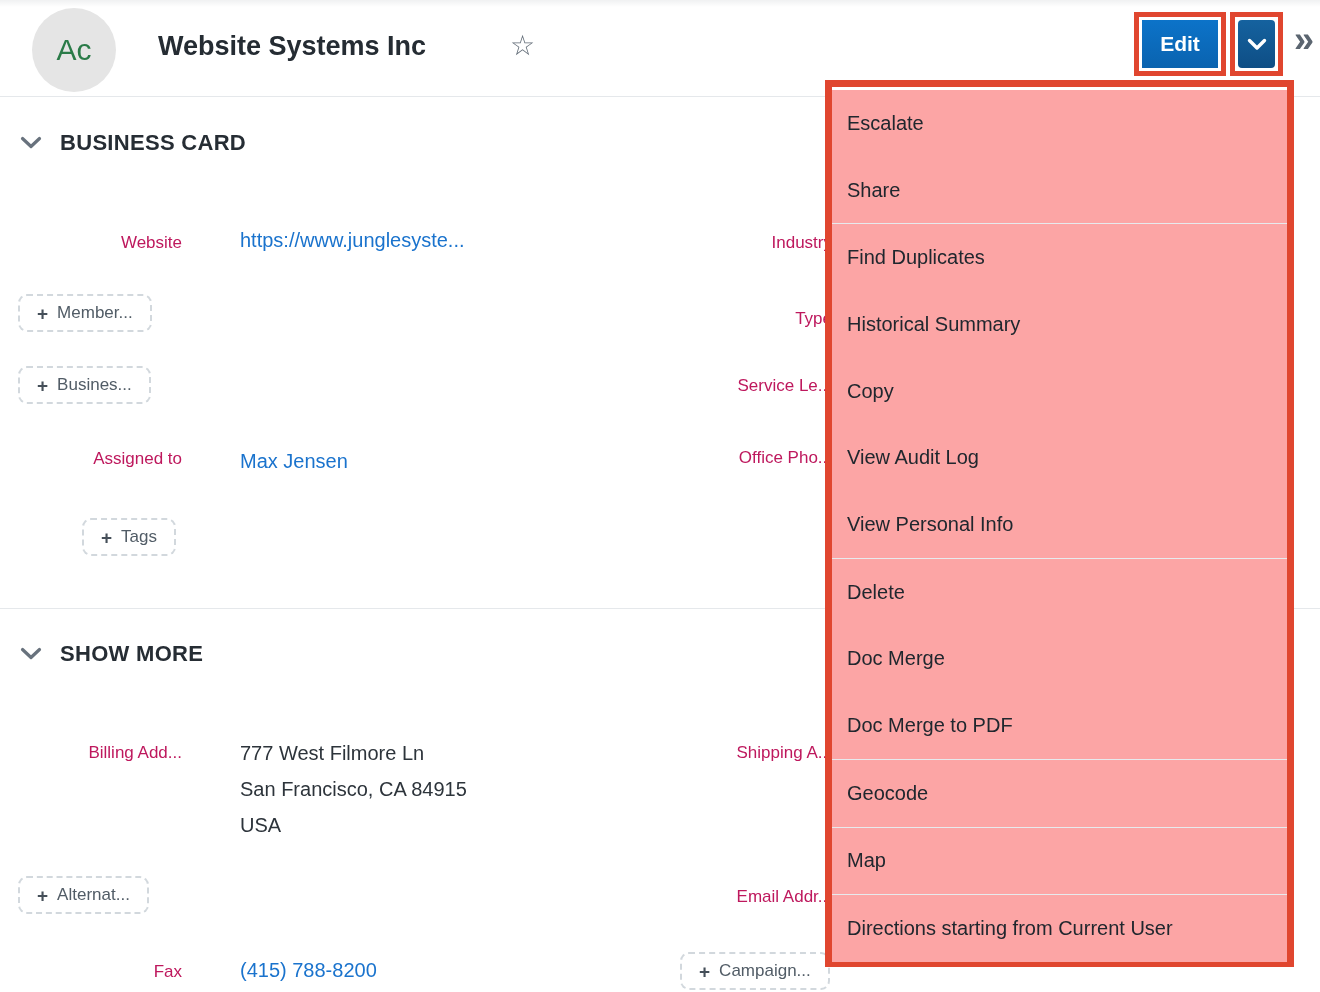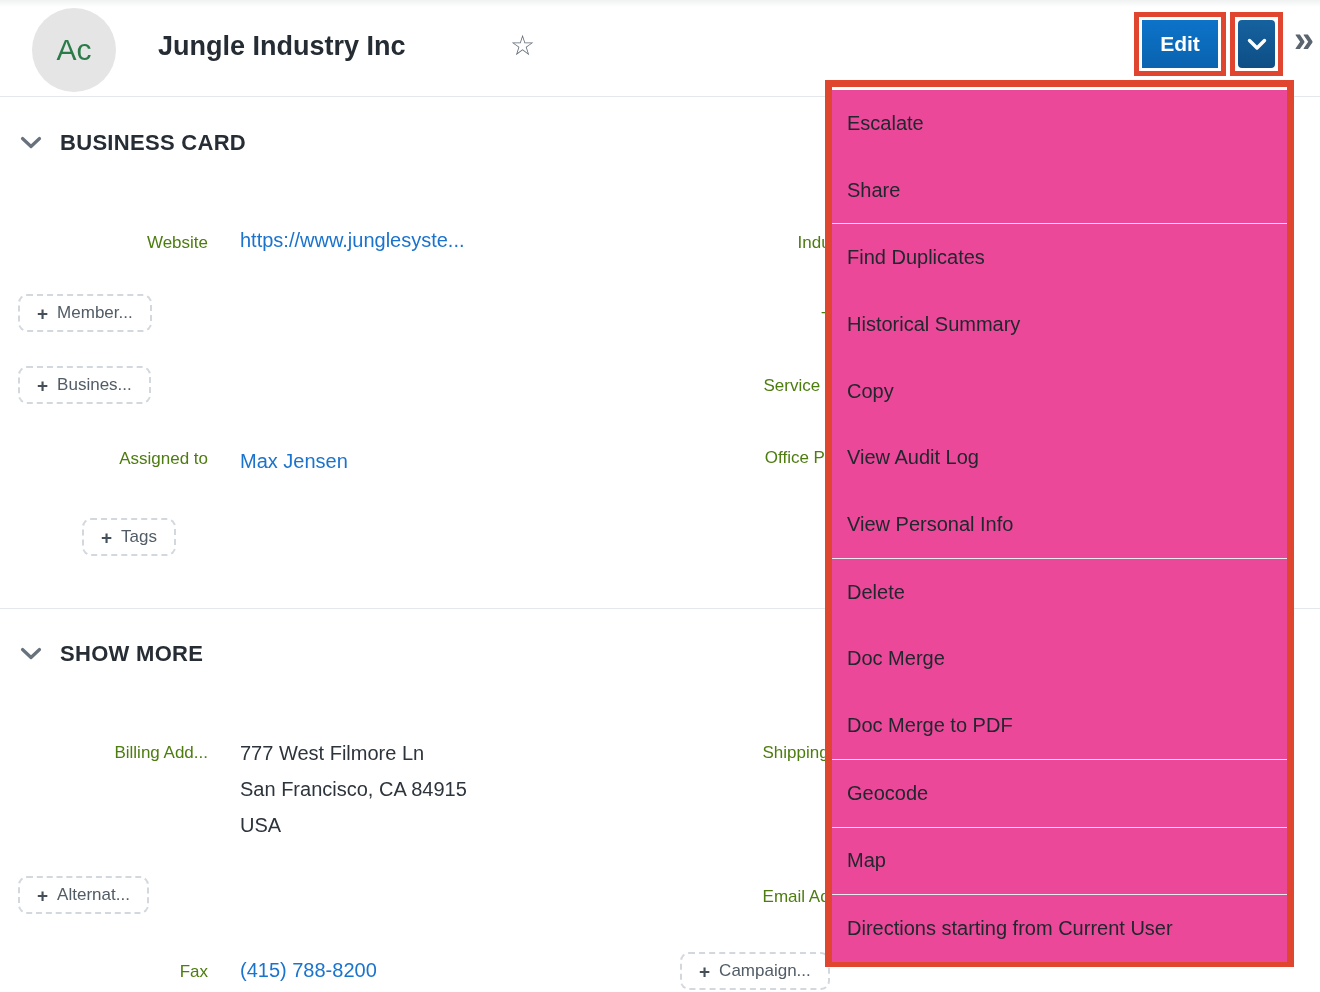--- a/index.html
+++ b/index.html
@@ -30,52 +30,52 @@
     background:linear-gradient(#0c73c9,#0a63af);color:#ffffff;
     font-family:"Liberation Sans",sans-serif;font-size:21px;font-weight:bold;
     display:flex;align-items:center;justify-content:center;}
   .caret-btn{width:37px;height:48px;border:none;border-radius:4px;cursor:pointer;
     background:linear-gradient(#15629f,#0e4e85);
     display:flex;align-items:center;justify-content:center;}
   
   .sec-chevron{background:none;border:none;padding:0;cursor:pointer;line-height:0;}
   .sec-title{font-size:22px;font-weight:bold;color:#262d34;letter-spacing:.3px;}
   
-  .lbl{color:#4d7c0f;font-size:17px;white-space:nowrap;margin-left:26px;}
+  .lbl{color:#be185d;font-size:17px;white-space:nowrap;}
   .lblL{left:0;width:182px;text-align:right;}
   .lblR{left:560;width:272px;text-align:right;left:560px;}
   .val{font-size:20px;color:#2d343b;white-space:nowrap;}
   .link{color:#1a73cd;text-decoration:none;cursor:pointer;}
   .addr{line-height:36px;}
   
   .pill{display:inline-flex;align-items:center;gap:9px;padding:7px 17px;
     border:2px dashed #d2d8dd;border-radius:9px;background:#ffffff;
     color:#515c66;font-size:17px;white-space:nowrap;cursor:pointer;
     font-family:"Liberation Sans",sans-serif;}
   .pill .plus{font-weight:bold;font-size:19px;color:#454f59;line-height:1;}
   
   .menu{left:825px;top:80px;width:469px;height:887px;box-sizing:border-box;
     border:7px solid #e0462f;background:#ffffff;z-index:10;
     display:flex;flex-direction:column;}
   .menu-item{height:66.7px;flex:none;display:flex;align-items:center;
-    padding-left:15px;font-size:20px;color:#20272e;cursor:pointer;background:#ec4899;}
+    padding-left:15px;font-size:20px;color:#20272e;cursor:pointer;background:#fca5a5;}
   .menu-sep{height:1px;flex:none;background:#e7eaed;}
 </style>
 </head>
 <body>
 
 <div class="abs top-strip"></div>
 
 <div class="abs hr" style="top:96px;"></div>
 <div class="abs hr" style="top:608px;"></div>
 
 <div class="abs avatar">
   <span>Ac</span>
 </div>
-<div class="abs record-title">Jungle Industry Inc</div>
+<div class="abs record-title">Website Systems Inc</div>
 <button class="abs star">☆</button>
 
 <div class="abs anno edit-anno">
   <button class="edit-btn">Edit</button>
 </div>
 <div class="abs anno caret-anno">
   <button class="caret-btn">
     <span style="line-height:0;">
       <svg width="20" height="13" viewBox="0 0 20 13">
           <path d="M2.5 2.5 L10 10 L17.5 2.5" stroke="#ffffff" stroke-width="3.4" fill="none" stroke-linecap="round" stroke-linejoin="round"></path>

